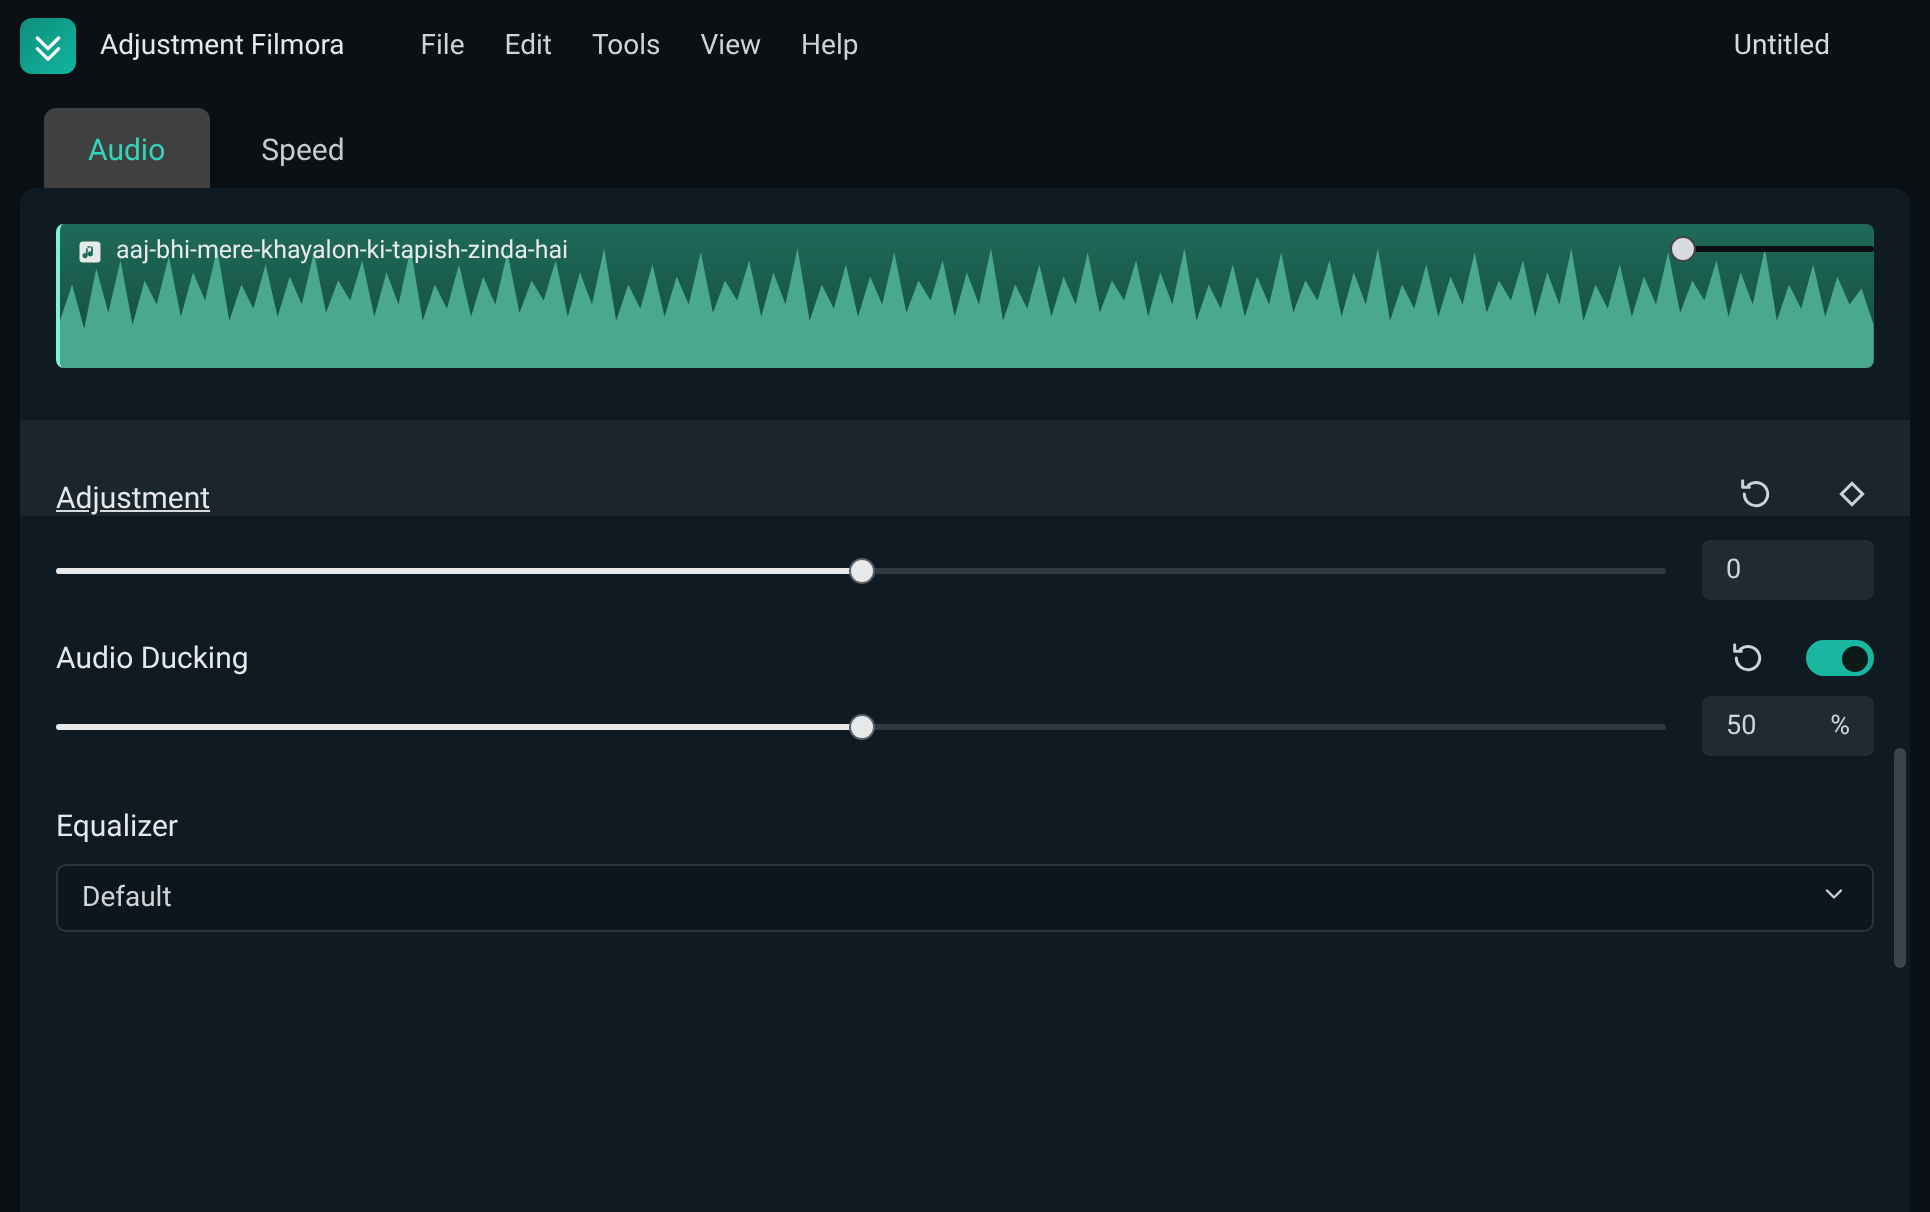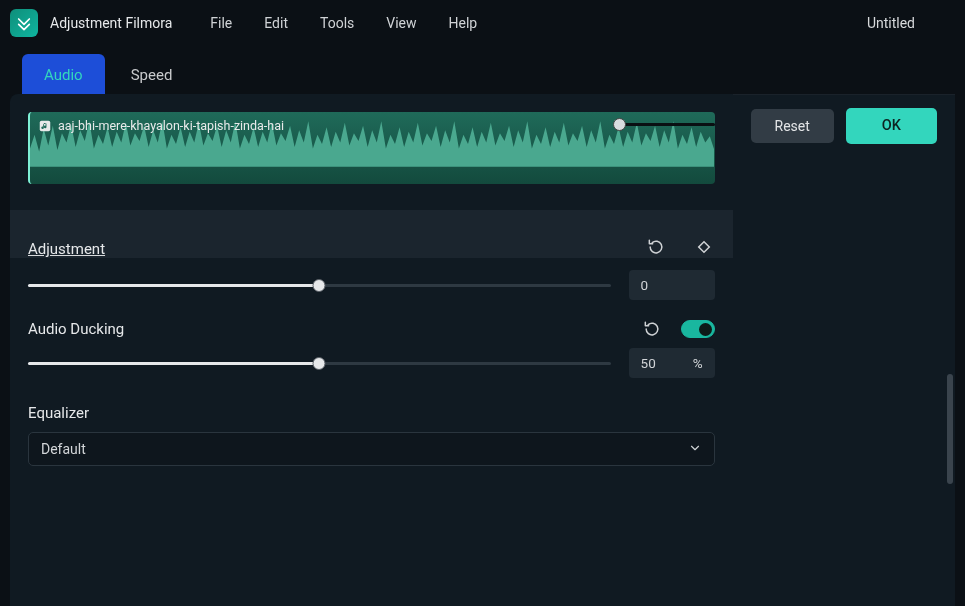--- a/index.html
+++ b/index.html
@@ -4,28 +4,28 @@
 <style>
   * { box-sizing: border-box; margin: 0; padding: 0; }
   html, body { width: 965px; height: 606px; background: #000; font-family: -apple-system, "Segoe UI", Roboto, sans-serif; color: #d8dadc; overflow: hidden; }
   body { display: flex; flex-direction: column; background: #0b1015; }
 
   
   .menubar { height: 46px; display: flex; align-items: center; padding: 0 10px; }
   .logo { width: 28px; height: 28px; border-radius: 6px; background: linear-gradient(135deg,#0f8e7a,#0fb6a0); display:flex; align-items:center; justify-content:center; margin-right: 12px;}
   .logo svg { width: 16px; height: 16px; }
   .app-title { font-size: 14px; color:#e6e8ea; margin-right: 38px; }
-  .menu-items { display:flex; gap: 32px; font-size: 14px; color:#d0d3d6;}
+  .menu-items { display:flex; gap: 20px; font-size: 14px; color:#d0d3d6;}
   .menu-item { cursor: pointer; }
   .doc-title { margin-left: auto; margin-right: 40px; font-size: 14px; color:#d8dadc; }
 
   
   .tab-strip { height: 48px; display:flex; align-items: flex-end; padding-left: 22px; gap: 4px; }
   .tab { padding: 12px 22px 10px; font-size: 15px; color:#c8cacc; cursor:pointer; border-radius: 6px 6px 0 0; }
-  .tab.active { background:#1d4ed8; color:#33d6bd; }
+  .tab.active { background:#404040; color:#33d6bd; }
 
   .panel-outer { flex: 1; background:#101a22; margin: 0 10px 0 10px; border-radius: 8px 8px 0 0; display:flex; position:relative; }
   .panel-scroll { flex:1; overflow:hidden; }
 
   
   .clip-row { padding: 18px 18px 8px; position:relative; }
   .clip { height: 72px; background: linear-gradient(180deg,#1f6a59,#134a3d); border-left: 2px solid #7ef1d6; border-radius: 4px; position:relative; overflow:hidden; }
   .clip-label { position:absolute; top:6px; left:8px; display:flex; align-items:center; gap:6px; font-size:12.5px; color:#e8eaea; z-index:2;}
   .clip-label svg { width:14px; height:14px; }
   .waveform { position:absolute; inset:0; }
@@ -176,17 +176,13 @@
         <svg width="14" height="14" viewBox="0 0 24 24">
               <path d="M6 9l6 6 6-6" stroke="#cfd2d5" stroke-width="2" fill="none" stroke-linecap="round" stroke-linejoin="round"></path>
             </svg>
       </span>
     </div>
   </div>
 
  </div>
  <div class="scroll-ind"></div>
 
- <div class="footer">
-   <div class="btn-reset">Reset</div>
-   <div class="btn-ok">OK</div>
- </div>
 </div>
 
 </body></html>

